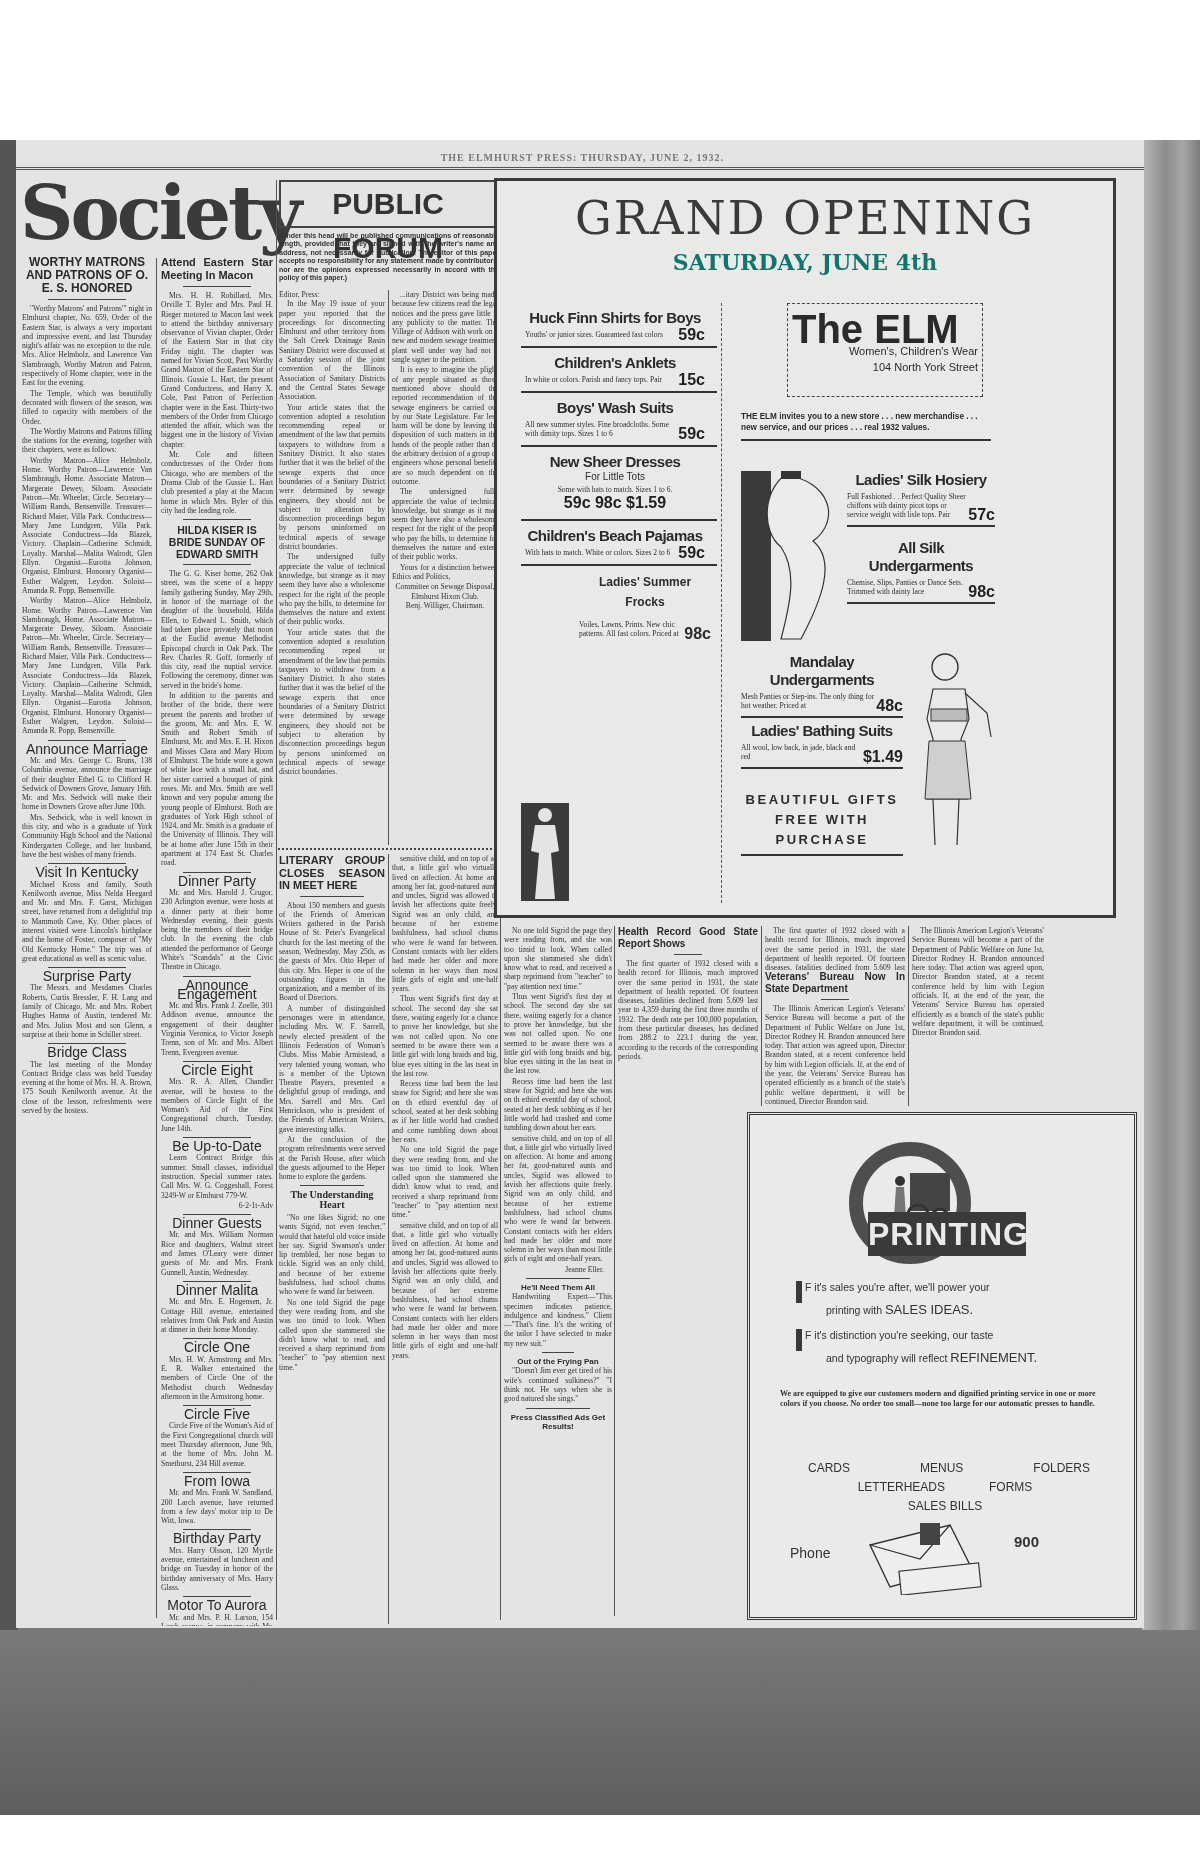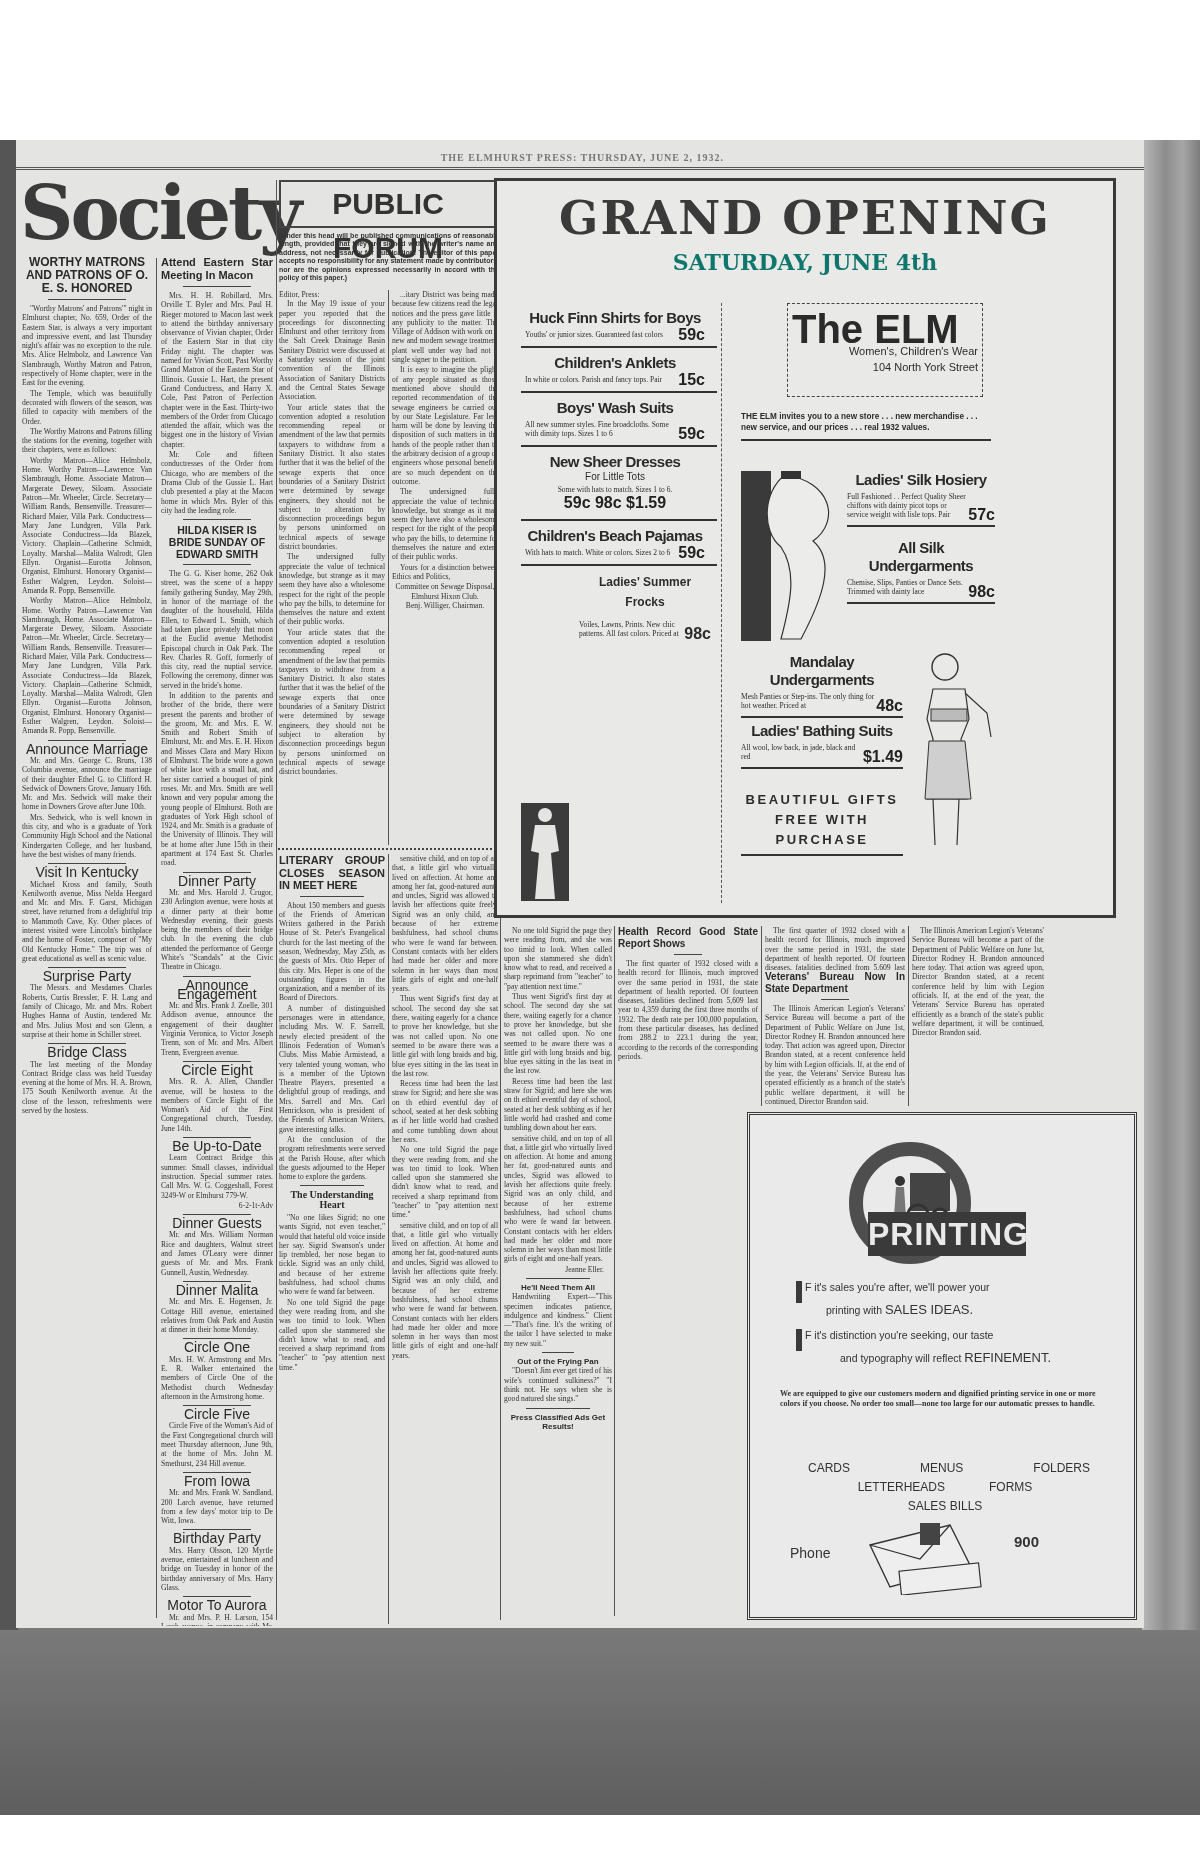--- a/index.html
+++ b/index.html
@@ -16,21 +16,21 @@
 .col p{text-indent:8px;margin-bottom:1px}
 .rule-v{position:absolute;width:1px;background:#555}
 .hd{font-family:"Liberation Sans",sans-serif;font-weight:bold;color:#2a2a2a}
 .sub-h{font-family:"Liberation Sans",sans-serif;text-align:center;font-size:14px;color:#2a2a2a;margin:4px 0 2px}
 .short-rule{width:60%;height:1px;background:#444;margin:4px auto}
 .society-title{position:absolute;left:4px;top:38px;font-family:"DejaVu Serif",serif;font-weight:900;font-size:74px;letter-spacing:-3px;color:#3a3a3a;line-height:70px}
 .forum-box{position:absolute;left:263px;top:40px;width:218px;height:48px;border:2px solid #444;text-align:center}
 .forum-box span{font-family:"Liberation Sans",sans-serif;font-size:30px;font-weight:bold;line-height:44px;color:#333}
 .forum-note{position:absolute;left:263px;top:92px;width:220px;font-family:"Liberation Sans",sans-serif;font-size:7px;line-height:8.4px;font-weight:bold;text-align:justify;color:#333}
 .ad-main{position:absolute;left:478px;top:38px;width:622px;height:740px;border:3px solid #3a3a3a;background:#e9e9e7}
-.ad-main .grand{position:absolute;left:0;top:10px;width:100%;text-align:center;font-family:"DejaVu Serif",serif;font-weight:700;font-size:46px;letter-spacing:2px;color:#3a3a3a}
+.ad-main .grand{position:absolute;left:0;top:10px;width:100%;text-align:center;font-family:"DejaVu Serif",serif;font-weight:400;font-size:46px;letter-spacing:2px;color:#3a3a3a}
 .ad-main .sat{position:absolute;left:0;top:68px;width:100%;text-align:center;font-family:"DejaVu Serif",serif;font-weight:900;font-size:22px;color:#0f766e}
 .ad-left{position:absolute;left:20px;top:122px;width:205px;height:600px;border:1px dashed #555;border-left:none;border-top:none;border-bottom:none}
 .item{padding:6px 12px 7px 4px;border-bottom:2px solid #333;margin:0 4px}
 .item h4{font-family:"Liberation Sans",sans-serif;font-size:15px;line-height:18px;color:#2a2a2a;text-align:center;font-weight:bold;letter-spacing:-0.5px}
 .item .row{display:flex;justify-content:space-between;align-items:flex-end;font-size:7.5px;line-height:9px;margin-top:3px}
 .item .price{font-family:"Liberation Sans",sans-serif;font-weight:bold;font-size:16px;color:#222;white-space:nowrap}
 .elm-box{position:absolute;left:290px;top:122px;width:196px;height:94px;border:1px dashed #444;padding:4px}
 .elm-box .the{font-family:"Liberation Sans",sans-serif;font-size:40px;line-height:42px;font-weight:bold;color:#2a2a2a}
 .elm-box .sm{font-family:"Liberation Sans",sans-serif;font-size:11px;line-height:14px;text-align:right;margin-top:-6px}
 .elm-invite{position:absolute;left:244px;top:230px;width:250px;font-family:"Liberation Sans",sans-serif;font-weight:bold;font-size:8.2px;line-height:11px;border-bottom:2px solid #333;padding-bottom:6px}
@@ -341,21 +341,21 @@
         <circle cx="60" cy="48" r="5" fill="#333"></circle>
         <path d="M56 54 L64 54 L66 84 L54 84Z" fill="#777"></path>
     </svg>
     <div class="banner">PRINTING</div>
     <div class="para" style="top:166px">
       <span class="cap"></span><span>F it's sales you're after, we'll power your</span><br>
       <span style="margin-left:30px">printing with</span> <b>SALES IDEAS.</b>
     </div>
     <div class="para" style="top:214px">
       <span class="cap"></span><span>F it's distinction you're seeking, our taste</span><br>
-      <span style="margin-left:44px">and typography will reflect</span> <b>REFINEMENT.</b>
+      <span style="margin-left:30px">and typography will reflect</span> <b>REFINEMENT.</b>
     </div>
     <div class="small">We are equipped to give our customers modern and dignified printing service in one or more colors if you choose. No order too small—none too large for our automatic presses to handle.</div>
     <div class="lists">
       <div style="display:flex;justify-content:space-between;padding:0 20px 0 28px">
           <span>CARDS</span>
           <span>MENUS</span>
           <span>FOLDERS</span>
         </div>
       <div style="display:flex;justify-content:center;gap:44px">
           <span>LETTERHEADS</span>

